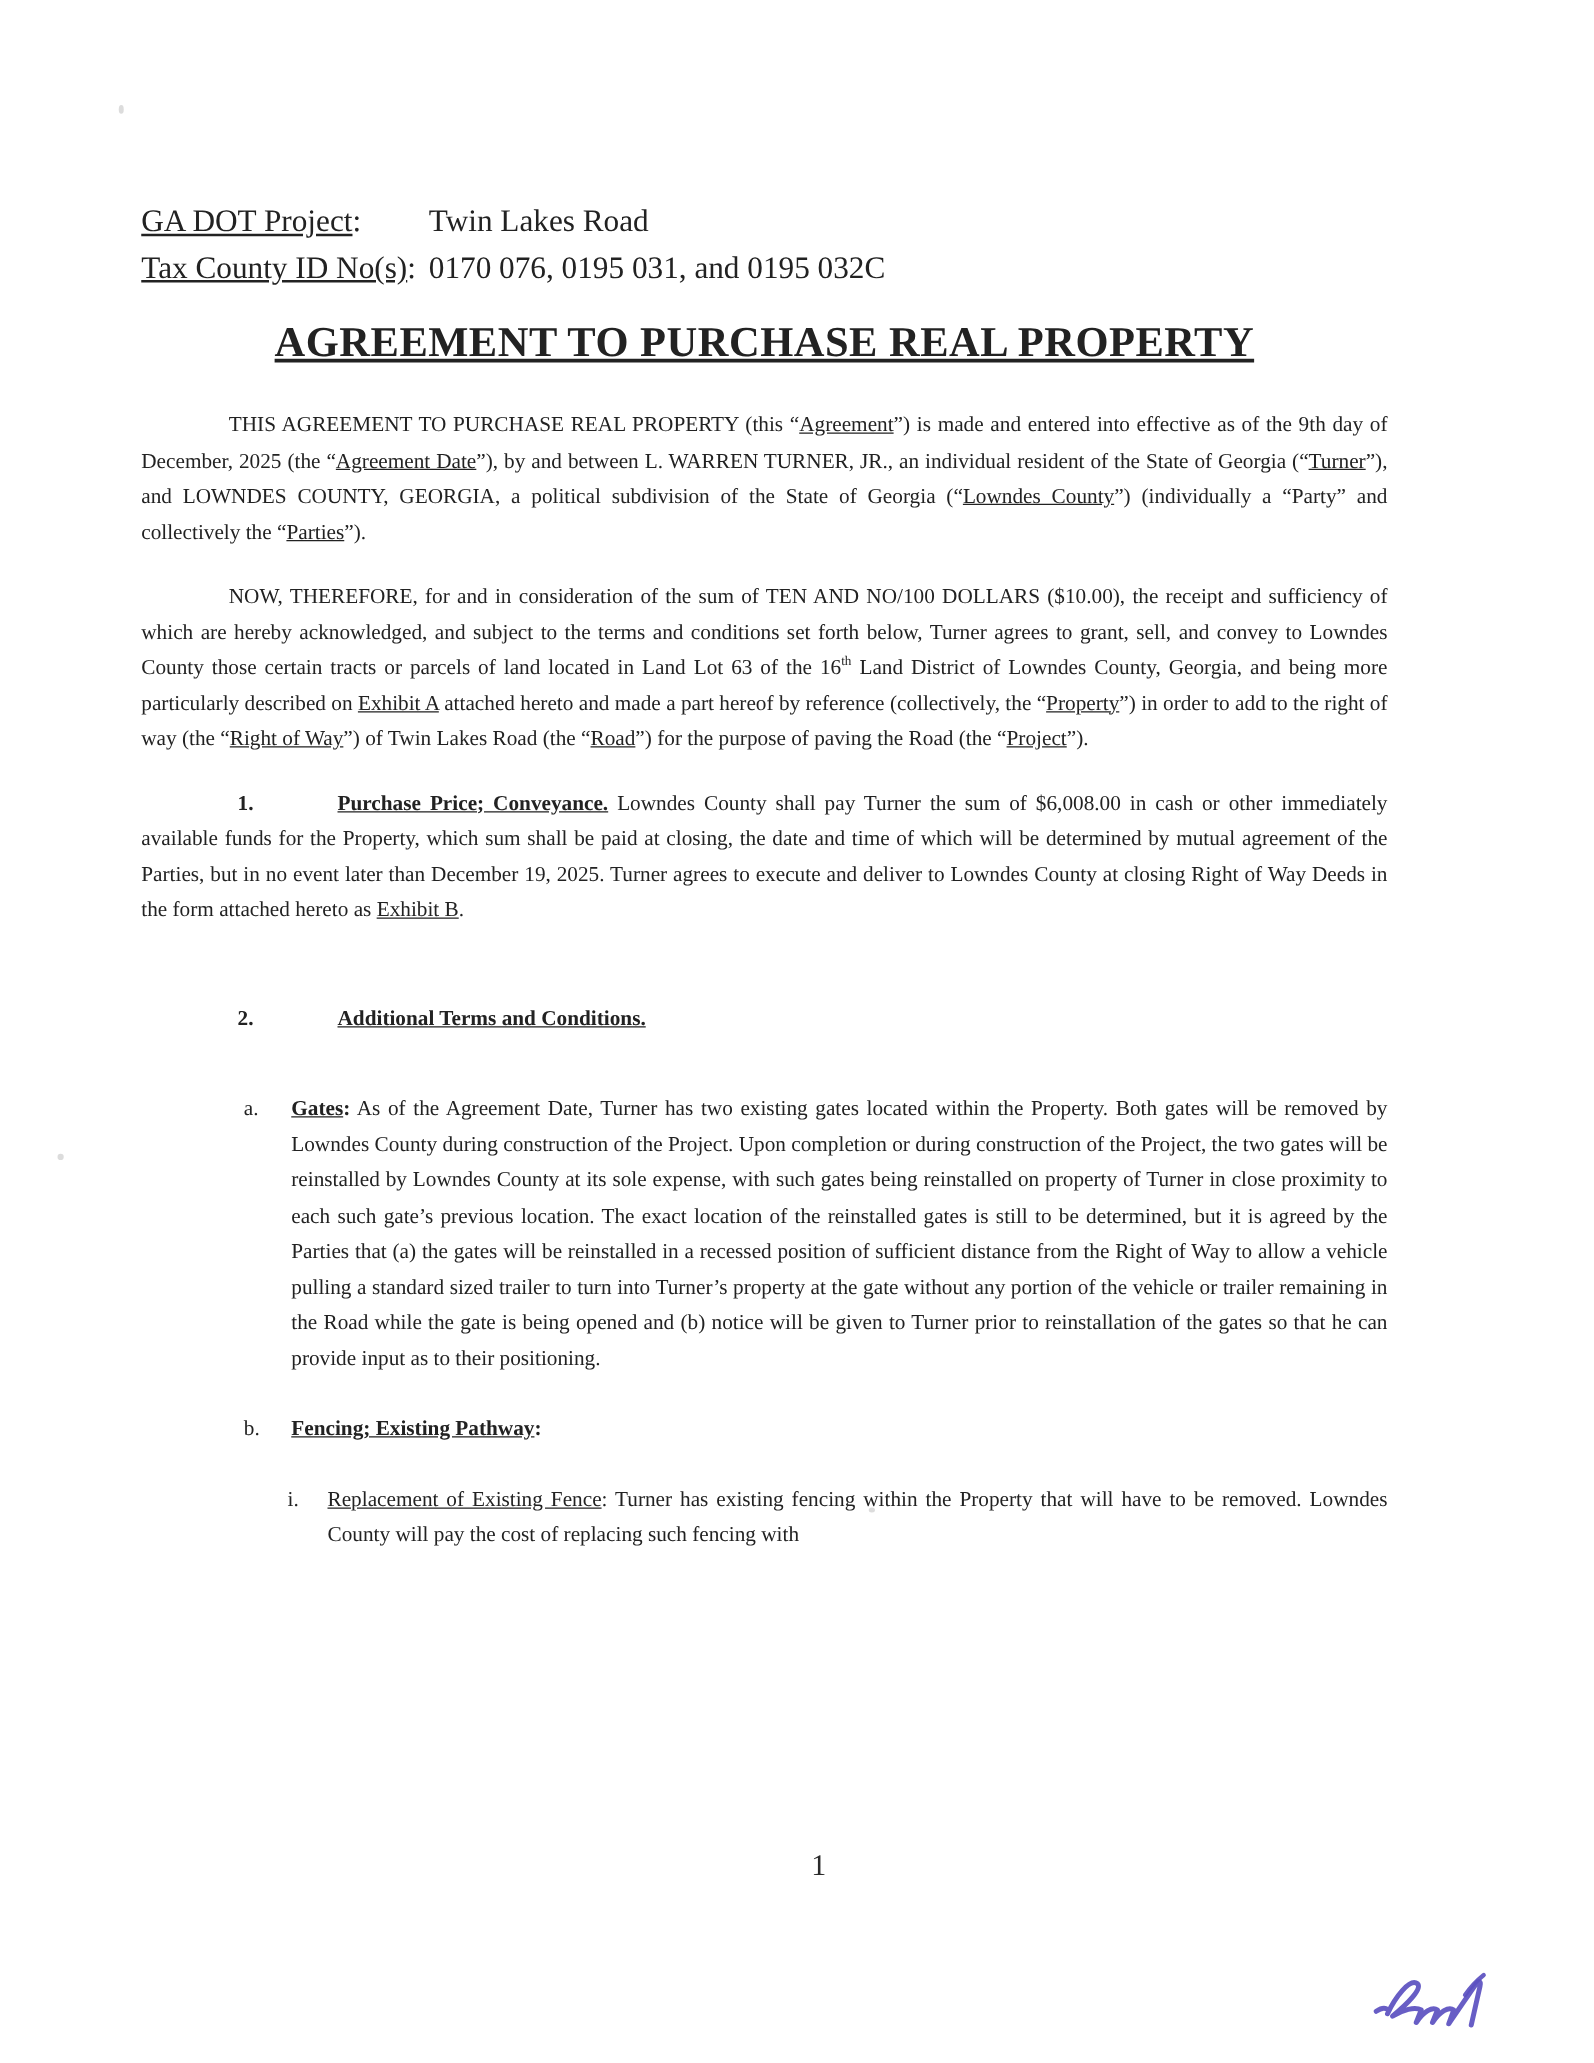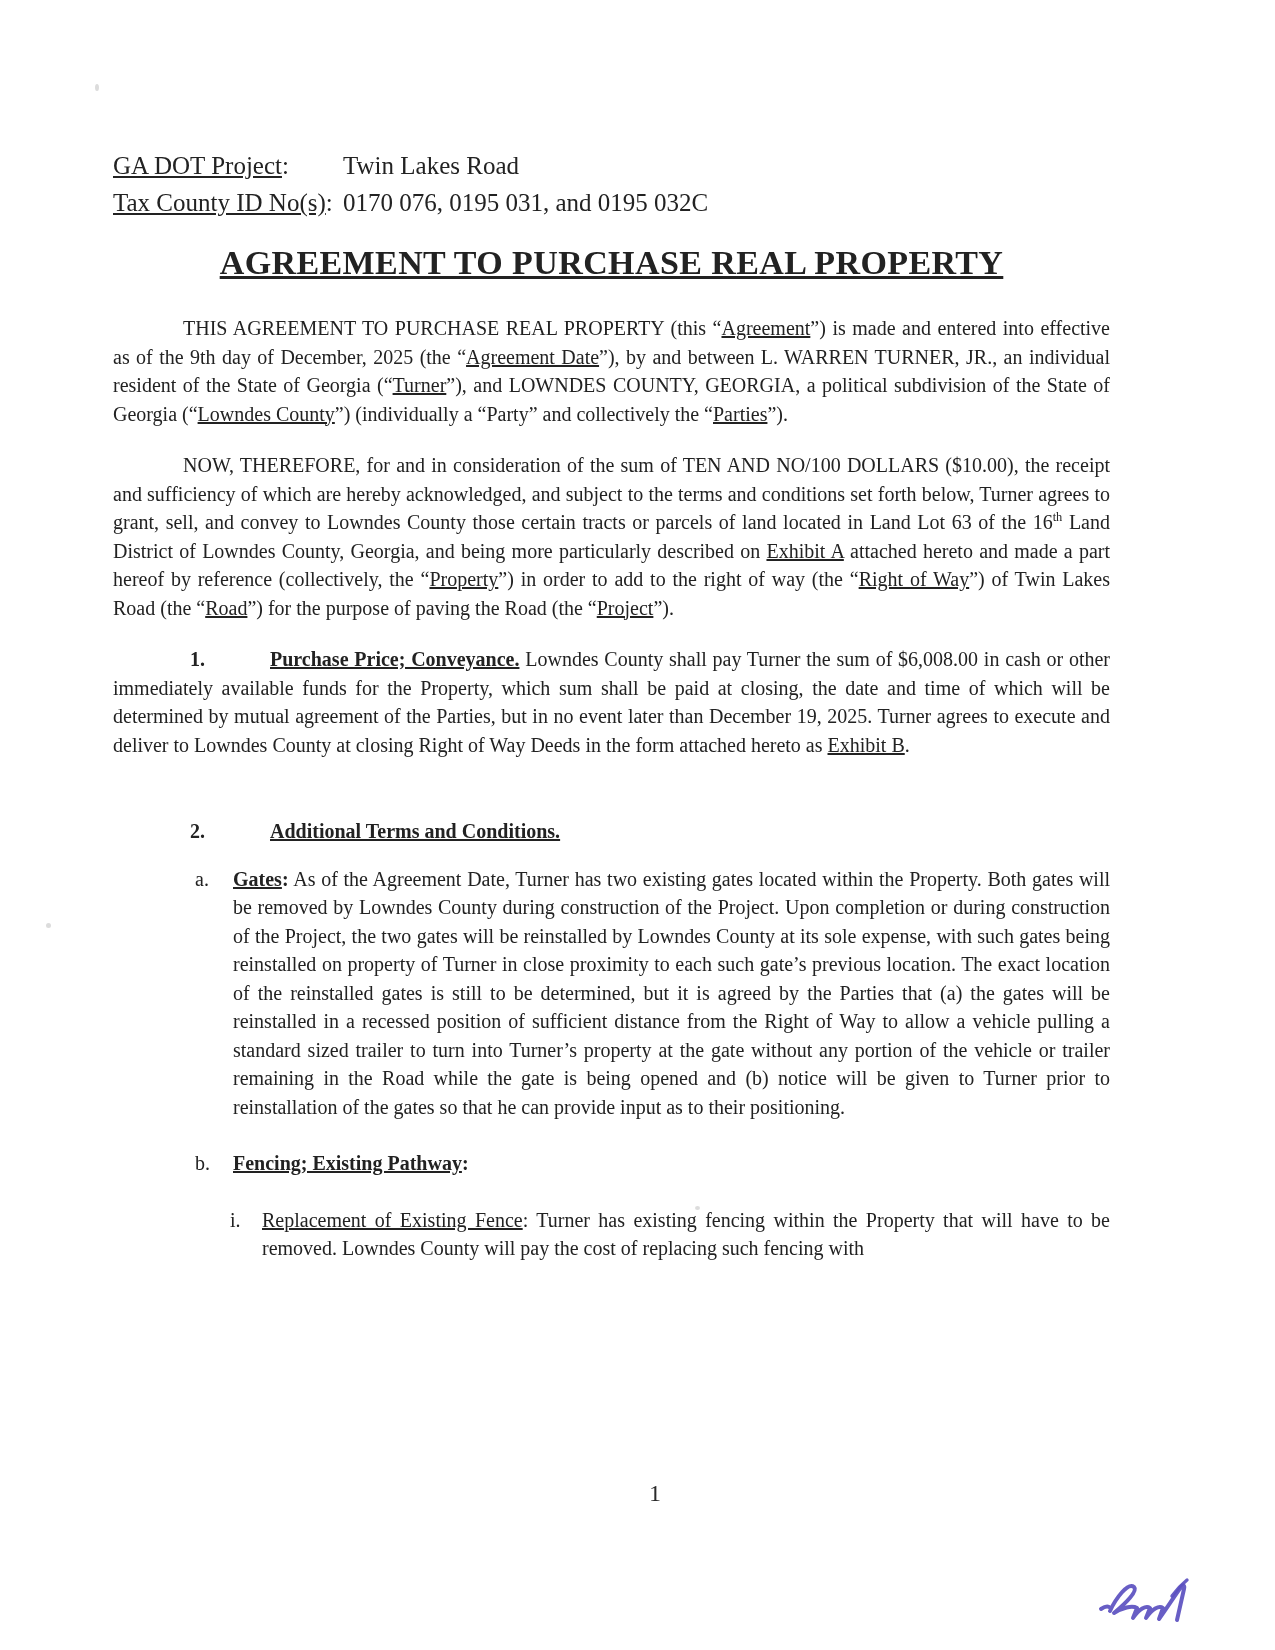--- a/index.html
+++ b/index.html
@@ -7,57 +7,57 @@
     position:relative;
     width:1275px;height:1650px;
     margin:0 auto;
     background:#ffffff;
     font-family:"Liberation Serif","DejaVu Serif",serif;
     color:#222222;
     overflow:hidden;
   }
   .content{
     position:absolute;
-    left:113px; top:147px;
+    left:113px; top:159px;
     width:997px;
   }
   
   .doc-header{margin:0 0 0 0;}
   .header-row{font-size:25px;line-height:37px;white-space:nowrap;}
   .header-label{display:inline-block;width:230px;}
   .header-label .u{text-decoration:underline;}
   
   .title{
     font-size:34px;
     line-height:30px;
     font-weight:bold;
     text-align:center;
     text-decoration:underline;
     letter-spacing:0.4px;
     margin:27px 0 36px 0;
   }
   
   .blk{
-    font-size:20px;
+    font-size:17px;
     line-height:28.5px;
     text-align:justify;
     margin:0 0 23px 0;
   }
   .blk .b{font-weight:bold;}
   .blk .u{text-decoration:underline;}
   sup{font-size:0.62em;line-height:0;margin-top:24px;}
   .para{text-indent:70px;}
   .numbered{margin-bottom:58px;}
   .mk-numbered{
     display:inline-block;
     margin-left:77px;
     width:80px;
     font-weight:bold;
   }
-  .sec-head{margin-bottom:19px;}
+  .sec-head{margin-bottom:44px;}
   .letter{position:relative;padding-left:120px;margin-bottom:28px;}
   .mk-letter{position:absolute;left:82px;top:0;}
   .roman{position:relative;padding-left:149px;margin-bottom:28px;}
   .mk-roman{position:absolute;left:117px;top:0;}
   
   .page-number{
     position:absolute;
     left:655px; top:1480px;
     transform:translateX(-50%);
     font-size:24px;

